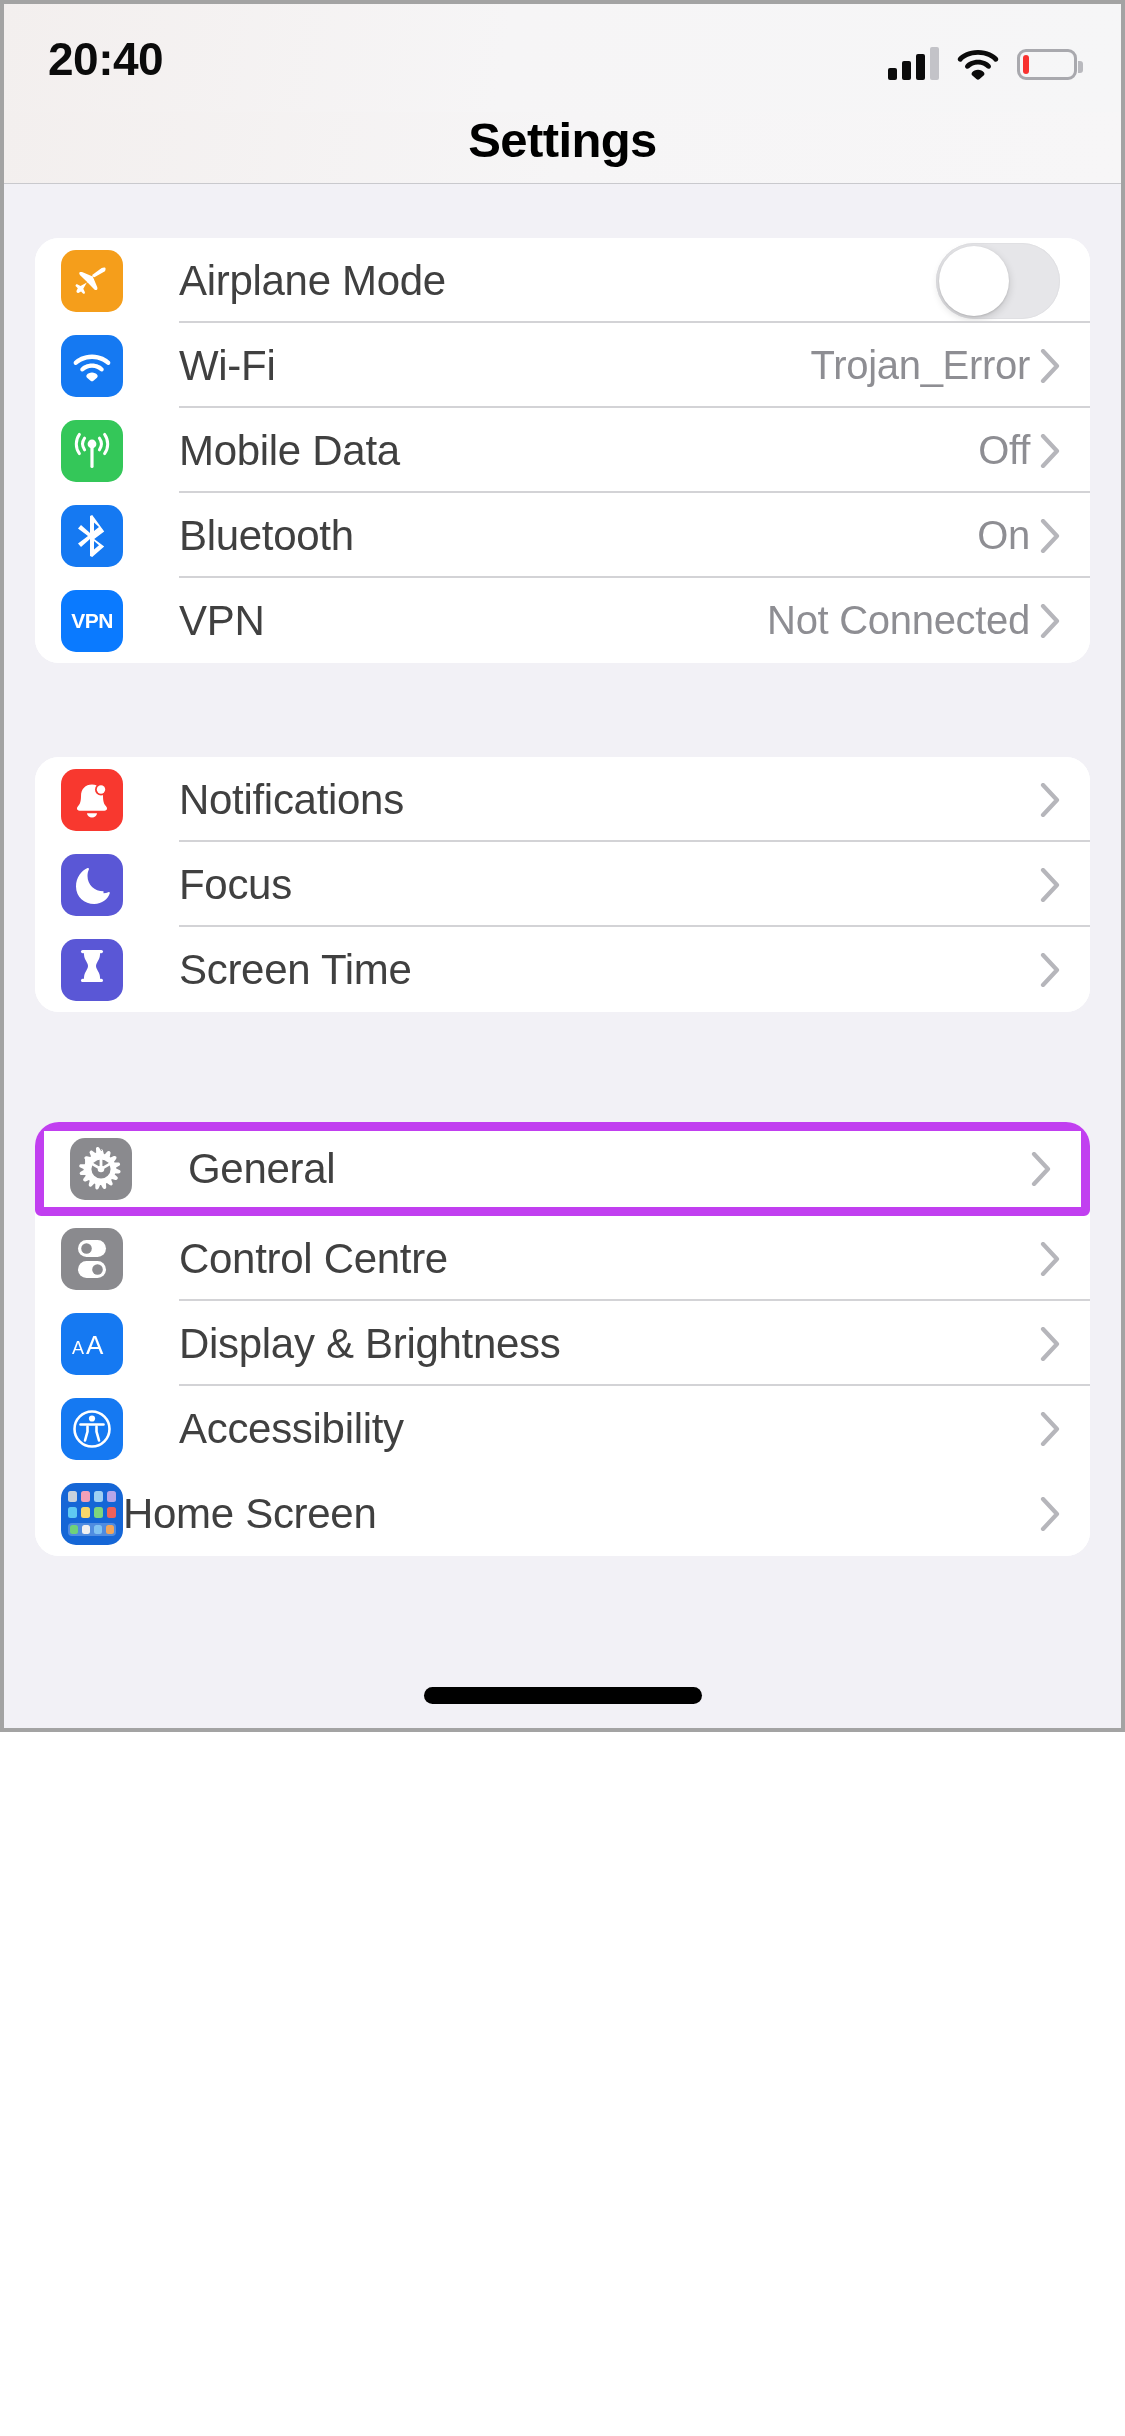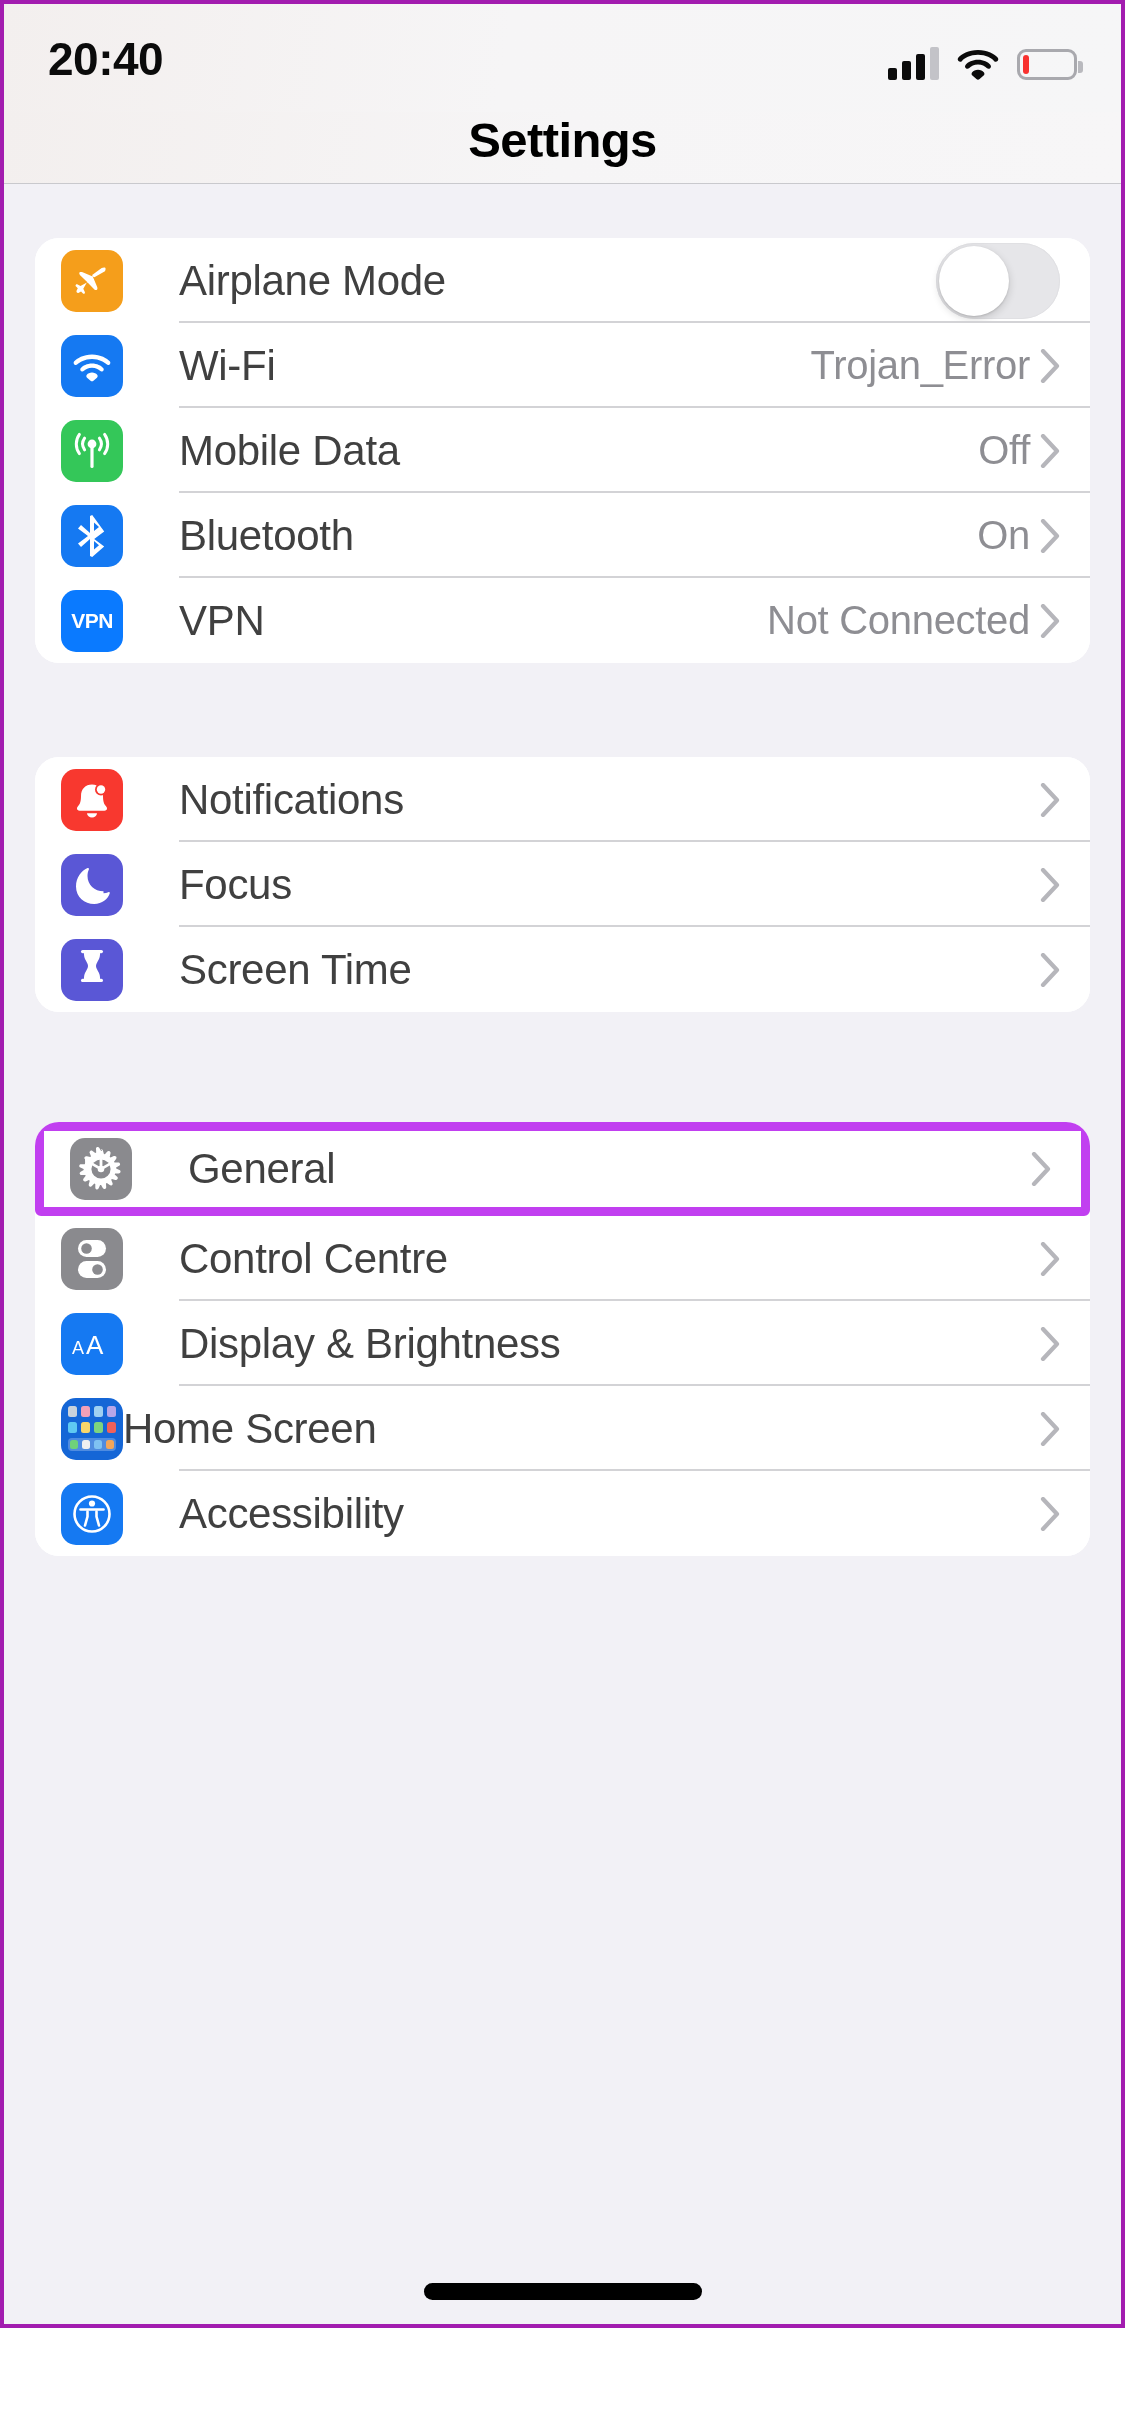--- a/index.html
+++ b/index.html
@@ -4,23 +4,23 @@
 <style>
   * { box-sizing: border-box; margin: 0; padding: 0; }
   html, body {
     width: 1125px; height: 2436px;
     font-family: "Liberation Sans", sans-serif;
     background: #ffffff;
     overflow: hidden;
   }
   #phone {
     position: relative;
-    width: 1125px; height: 2328px;
+    width: 1125px; height: 1732px;
     background: #f2f1f6;
-    border: 4px solid #a21caf;
+    border: 4px solid #a3a3a3;
     overflow: hidden;
   }
 
   
   .statusbar {
     position: relative;
     height: 108px;
     background: linear-gradient(100deg,#f3efee 0%, #f6f5f6 45%, #f6f6f7 100%);
     display: flex; align-items: center;
   }
@@ -376,20 +376,39 @@
           </svg>
         </div>
         <div class="label">Display &amp; Brightness</div>
         <div class="spacer"></div>
         <div class="chev">
             <svg width="20" height="34" viewBox="0 0 20 34">
               <path d="M3 2l14 15L3 32" stroke="#b6b6bb" stroke-width="4.2" fill="none" stroke-linecap="round" stroke-linejoin="round"></path>
             </svg>
           </div>
         <div class="sep"></div>
+      </div>
+
+      <div class="row">
+        <div class="icon" style="background:#1579f2">
+          <svg width="48" height="48" viewBox="0 0 48 48">
+            <circle cx="24" cy="24" r="17.5" fill="none" stroke="#fff" stroke-width="2.6"></circle>
+            <circle cx="24" cy="13.5" r="3.1" fill="#fff"></circle>
+            <path d="M12.5 19.5h23" stroke="#fff" stroke-width="2.6" stroke-linecap="round"></path>
+            <path d="M19.5 21.5v5l-2.5 9M28.5 21.5v5l2.5 9" stroke="#fff" stroke-width="2.6" fill="none" stroke-linecap="round"></path>
+          </svg>
+        </div>
+        <div class="label">Accessibility</div>
+        <div class="spacer"></div>
+        <div class="chev">
+            <svg width="20" height="34" viewBox="0 0 20 34">
+              <path d="M3 2l14 15L3 32" stroke="#b6b6bb" stroke-width="4.2" fill="none" stroke-linecap="round" stroke-linejoin="round"></path>
+            </svg>
+          </div>
+
       </div>
 
       <div class="row">
         <div class="hsgrid">
           <div class="hsrow">
               <u style="background:#c9d2dc"></u>
               <u style="background:#f2a0b8"></u>
               <u style="background:#9fd0f2"></u>
               <u style="background:#b7a6e8"></u>
             </div>
@@ -409,38 +428,19 @@
         <div class="label">Home Screen</div>
         <div class="spacer"></div>
         <div class="chev">
             <svg width="20" height="34" viewBox="0 0 20 34">
               <path d="M3 2l14 15L3 32" stroke="#b6b6bb" stroke-width="4.2" fill="none" stroke-linecap="round" stroke-linejoin="round"></path>
             </svg>
           </div>
         <div class="sep"></div>
       </div>
 
-      <div class="row">
-        <div class="icon" style="background:#1579f2">
-          <svg width="48" height="48" viewBox="0 0 48 48">
-            <circle cx="24" cy="24" r="17.5" fill="none" stroke="#fff" stroke-width="2.6"></circle>
-            <circle cx="24" cy="13.5" r="3.1" fill="#fff"></circle>
-            <path d="M12.5 19.5h23" stroke="#fff" stroke-width="2.6" stroke-linecap="round"></path>
-            <path d="M19.5 21.5v5l-2.5 9M28.5 21.5v5l2.5 9" stroke="#fff" stroke-width="2.6" fill="none" stroke-linecap="round"></path>
-          </svg>
-        </div>
-        <div class="label">Accessibility</div>
-        <div class="spacer"></div>
-        <div class="chev">
-            <svg width="20" height="34" viewBox="0 0 20 34">
-              <path d="M3 2l14 15L3 32" stroke="#b6b6bb" stroke-width="4.2" fill="none" stroke-linecap="round" stroke-linejoin="round"></path>
-            </svg>
-          </div>
-
-      </div>
-
     </div>
 
   </div>
 
   <div class="home-ind"></div>
 
 </div>
 
 </body></html>

